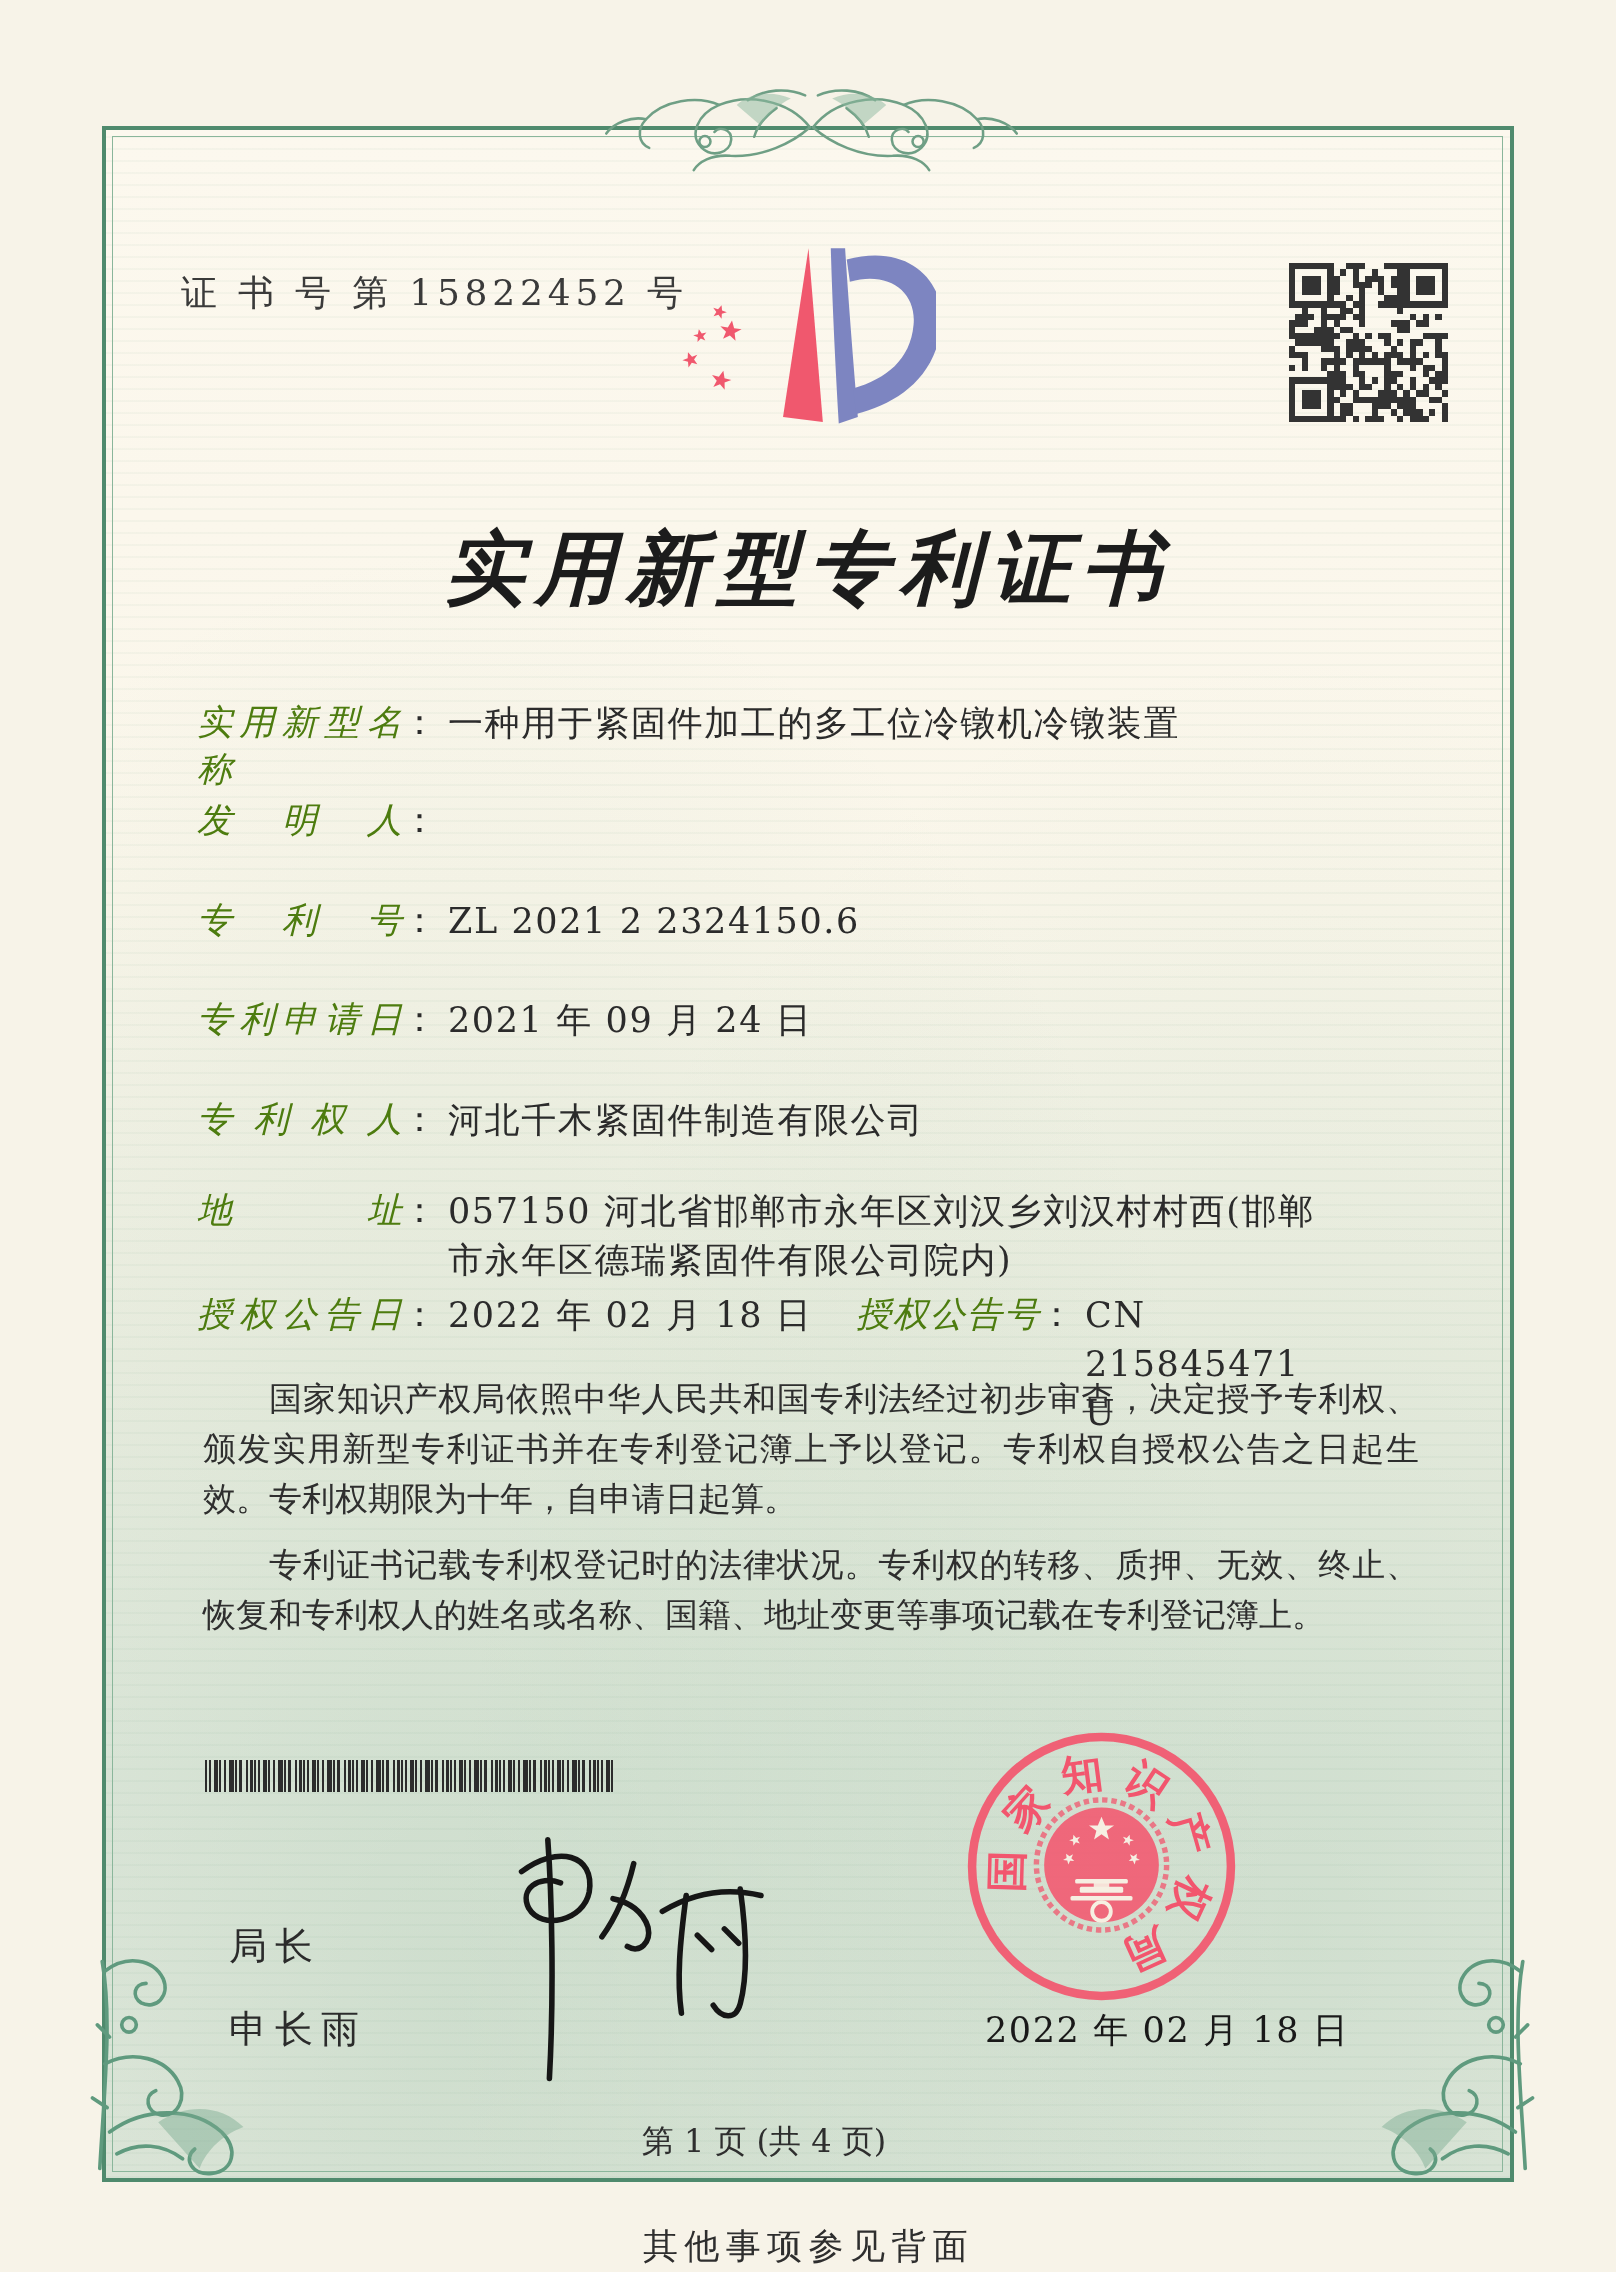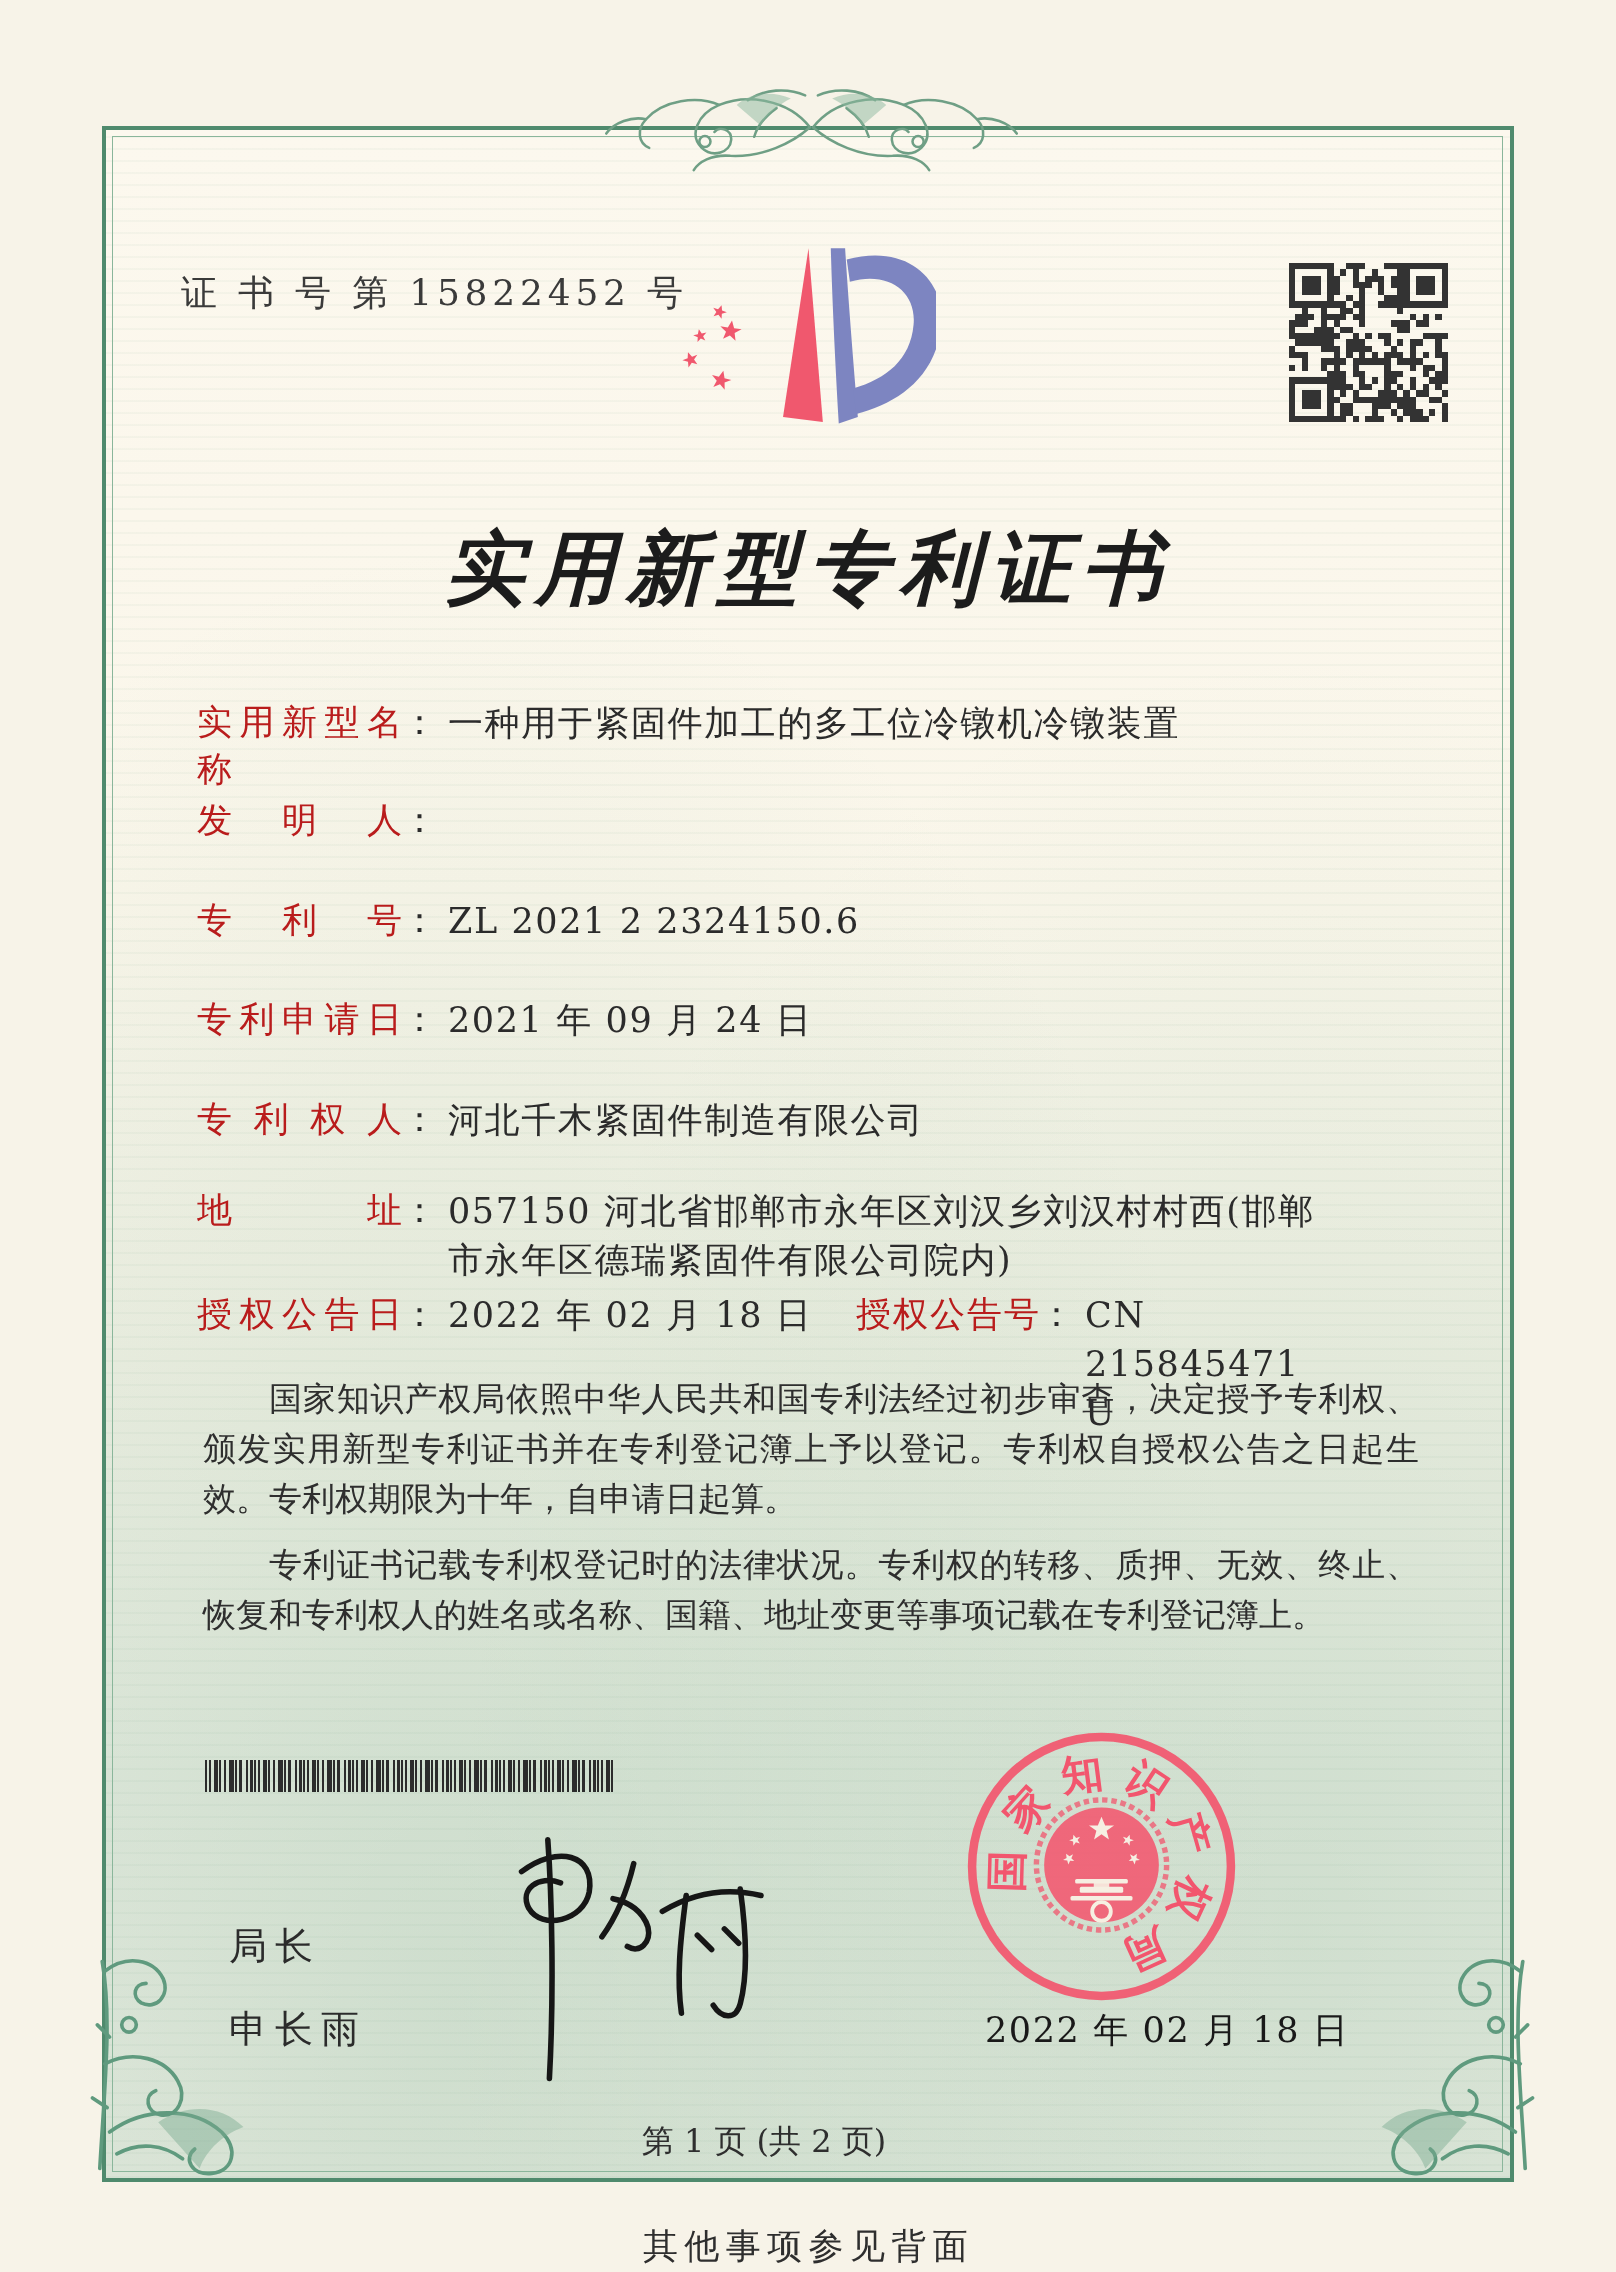--- a/index.html
+++ b/index.html
@@ -36,21 +36,21 @@
   .title{
     position:absolute;left:0;right:0;top:516px;
     text-align:center;font-size:80px;font-weight:700;
     letter-spacing:11px;color:#1c1c1c;font-style:italic;
   }
   .rows{position:absolute;left:197px;top:0;width:1241px;}
   .frow{position:absolute;left:0;font-size:35px;display:flex;align-items:flex-start;}
   .flabel{
     display:inline-block;width:205px;
     text-align:justify;text-align-last:justify;
-    flex:0 0 205px;color:#b91c1c;
+    flex:0 0 205px;color:#4d7c0f;font-style:italic;
   }
   .fcolon{flex:0 0 auto;margin-right:11px;}
   .fvalue{letter-spacing:1.6px;line-height:49px;}
   .addr-value{width:891px;}
   .grant2{position:absolute;left:659px;top:0;display:flex;font-size:35px;}
   .grant2 .flabel{width:183px;flex-basis:183px;}
   .paras{
     position:absolute;left:187px;top:1358px;width:1248px;
     font-size:33px;line-height:50px;text-align:justify;color:#2e2e2e;
   }
@@ -886,17 +886,17 @@
         <rect x="146" y="196" width="68" height="6" rx="2"></rect>
         <rect x="152" y="206" width="56" height="8" rx="2"></rect>
         <rect x="140" y="218" width="80" height="6" rx="2"></rect>
         <rect x="170" y="200" width="20" height="12" rx="2" opacity="0.9"></rect>
       </g>
       <circle cx="180" cy="238" r="12" fill="none" stroke="#f6efe2" stroke-width="5"></circle>
     </g>
   </svg>
   <div class="seal-date">2022 年 02 月 18 日</div>
 
-  <div class="page-info">第 1 页 (共 2 页)</div>
+  <div class="page-info">第 1 页 (共 4 页)</div>
   <div class="back-note">其他事项参见背面</div>
 
 </div>
 
 
 </body></html>

